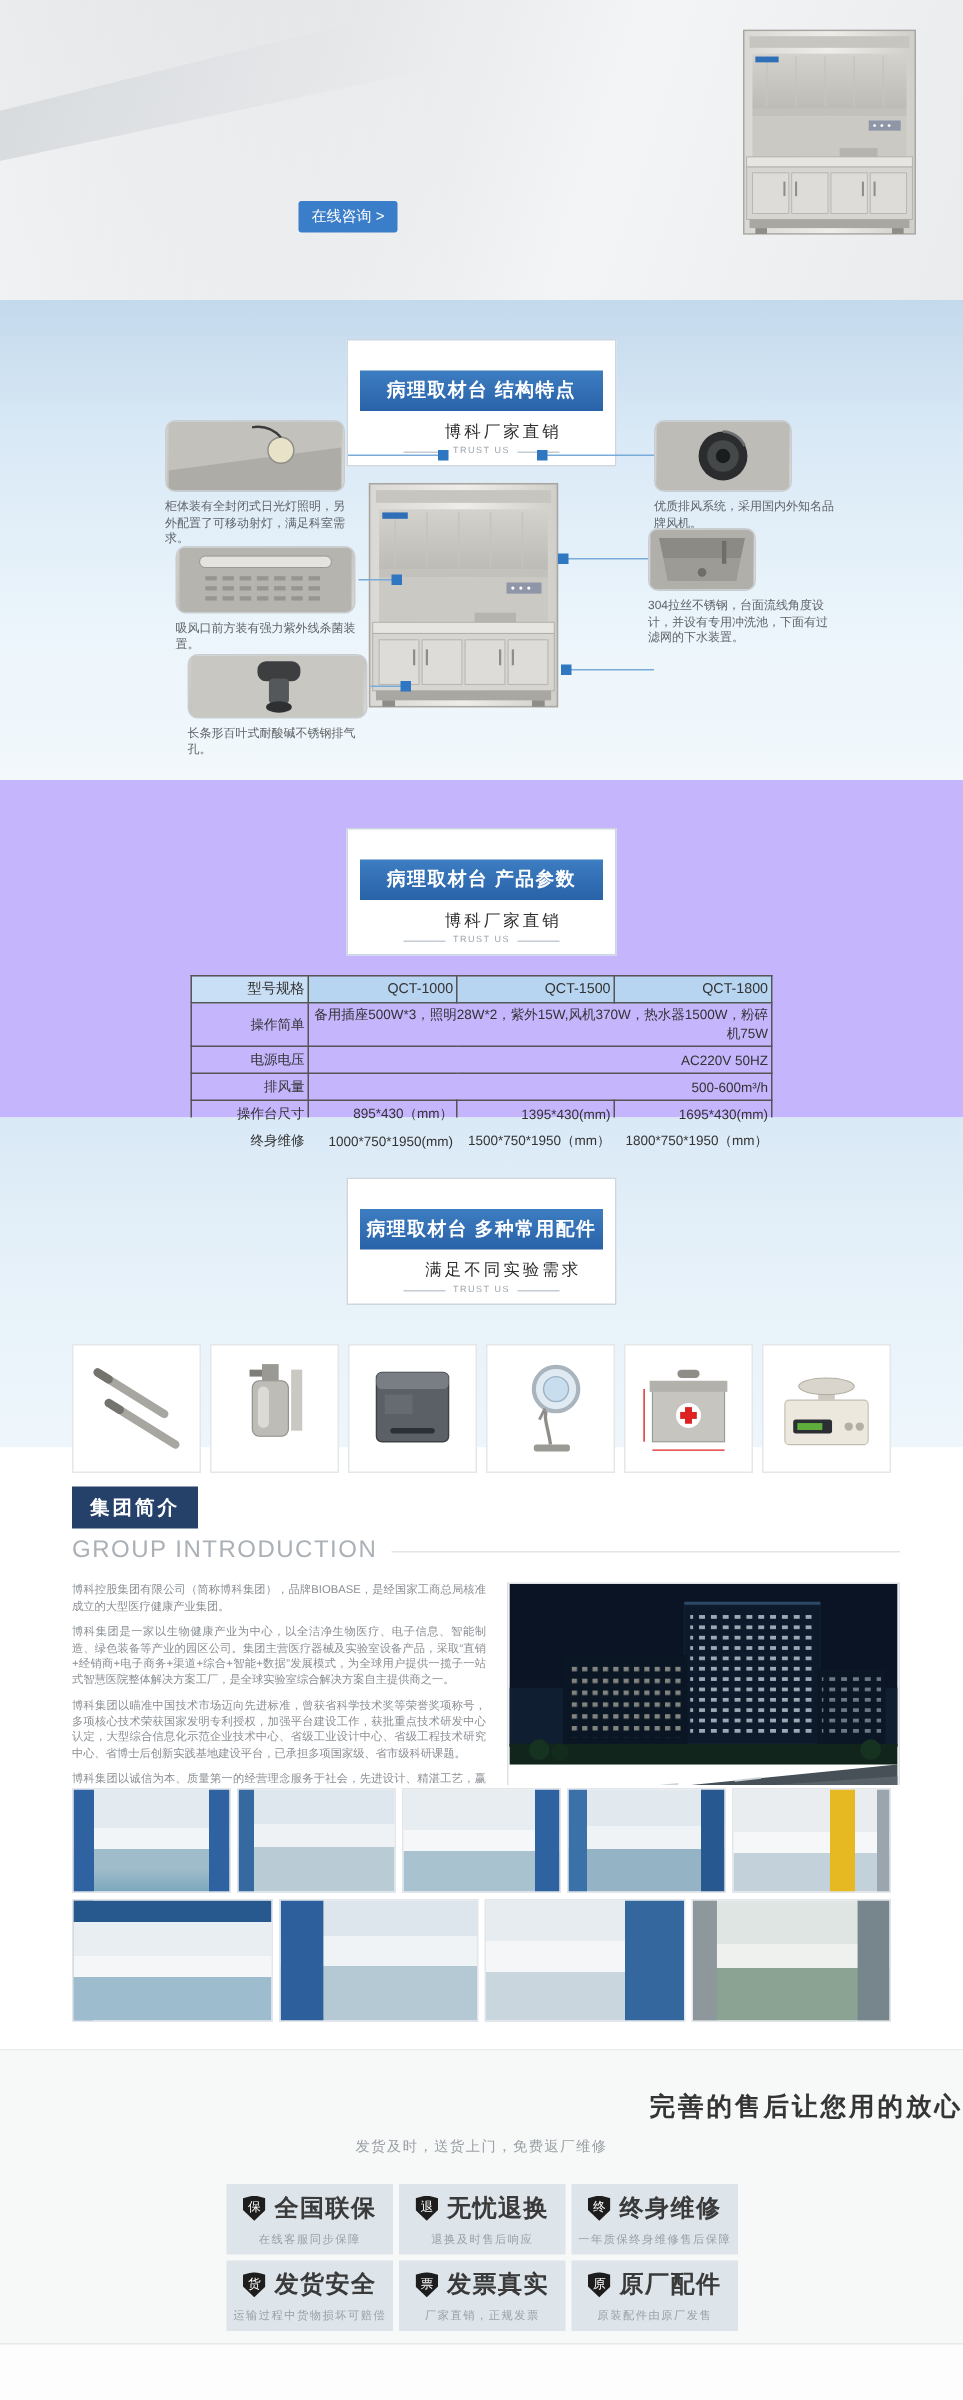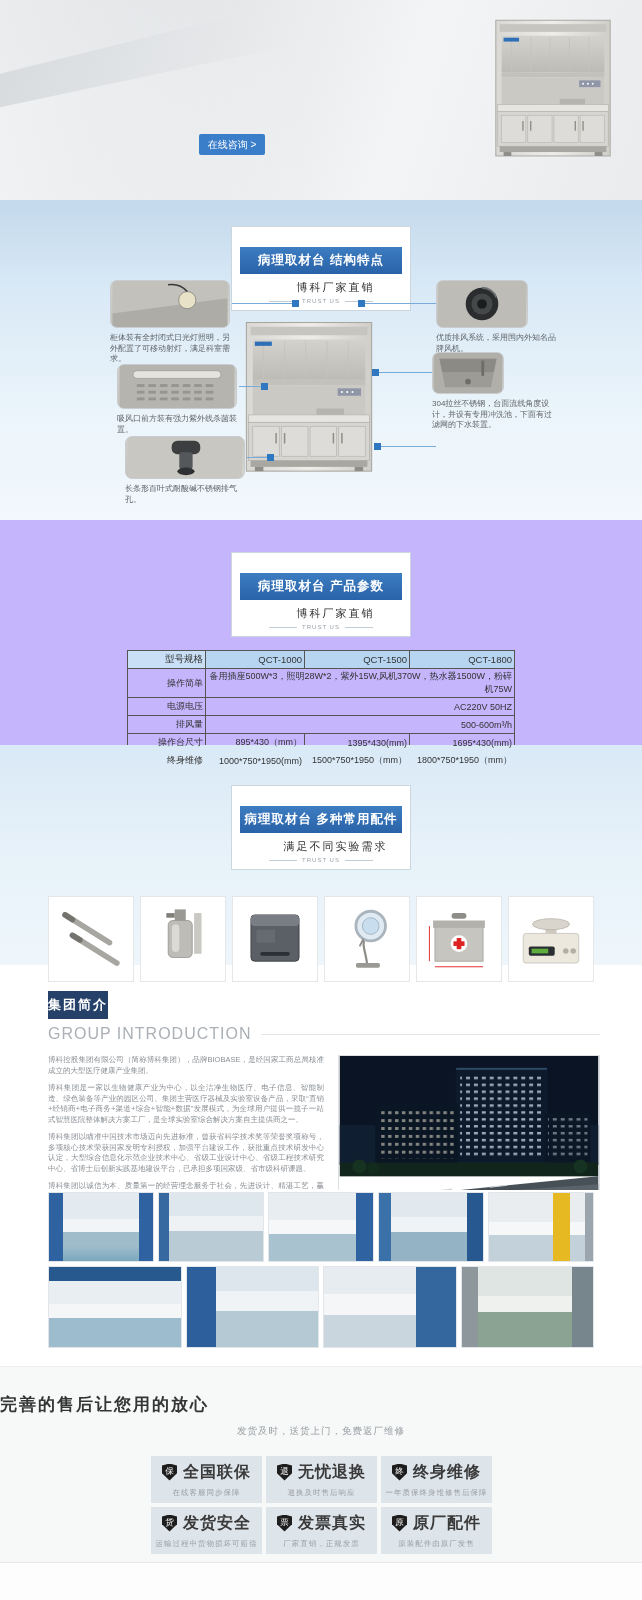--- a/index.html
+++ b/index.html
@@ -66,21 +66,21 @@
   
   .s-acc { height:220px; padding-top:40px;
     background:linear-gradient(180deg,#d9e9f6 0%,#e6f1f9 45%,#eef6fb 100%); }
   .acc-row { display:flex; justify-content:center; gap:6px; margin-top:26px; }
   .acc-card { width:86px; height:86px; background:#fff; border:1px solid #e3e7ea; padding:5px; }
   .acc-card svg { width:100%; height:100%; }
 
   
   .s-intro { height:225px; background:#fff; padding:26px 42px 0 48px; overflow:hidden; }
   .intro-title { display:inline-block; background:#254069; color:#fff; font-size:13px; font-weight:bold;
-    padding:5px 0; letter-spacing:2px; }
+    padding:5px 12px; letter-spacing:2px; }
   .intro-en-row { display:flex; align-items:center; margin-top:6px; }
   .intro-en { font-size:16px; color:#aab0b5; letter-spacing:1px; white-space:nowrap; }
   .intro-en-row .rule { flex:1; height:1px; background:#e2e5e8; margin-left:10px; }
   .intro-body { display:flex; gap:14px; margin-top:12px;justify-content:flex-end; }
   .intro-paras { width:276px; }
   .intro-paras p { font-size:7.5px; color:#8a8f94; line-height:10.5px; text-align:justify; margin-bottom:7px; }
   .intro-photo { width:262px; height:148px; border:1px solid #dde1e5; overflow:hidden; }
   .intro-photo svg { width:100%; height:100%; display:block; }
 
   
@@ -94,21 +94,21 @@
   .ph4{background:linear-gradient(90deg,#3a71a8 0 12%,rgba(0,0,0,0) 12% 85%,#27588f 85%),linear-gradient(180deg,#e1e8ee 0 36%,#f0f3f5 36% 58%,#94b3c4 58% 100%);}
   .ph5{background:linear-gradient(90deg,rgba(0,0,0,0) 0 62%,#e6b821 62% 78%,rgba(0,0,0,0) 78%),linear-gradient(270deg,#9aa5ad 0 8%,rgba(0,0,0,0) 8%),linear-gradient(180deg,#e9edf0 0 42%,#f6f7f8 42% 62%,#c3d2da 62% 100%);}
   .ph6{background:linear-gradient(180deg,#27598f 0 18%,#e8eef2 18% 46%,#f4f6f7 46% 64%,#9dbccd 64% 100%),linear-gradient(90deg,#2e62a0 0 10%,rgba(0,0,0,0) 10%);}
   .ph7{background:linear-gradient(90deg,#2c5f9b 0 22%,rgba(0,0,0,0) 22%),linear-gradient(180deg,#dde6ed 0 30%,#eff3f5 30% 55%,#b5c9d4 55% 100%);}
   .ph8{background:linear-gradient(270deg,#34679d 0 30%,rgba(0,0,0,0) 30%),linear-gradient(180deg,#e7ecf0 0 34%,#f5f6f7 34% 60%,#c9d6dd 60% 100%);}
   .ph9{background:linear-gradient(90deg,#8d979c 0 12%,rgba(0,0,0,0) 12% 84%,#77858c 84%),linear-gradient(180deg,#dfe5e3 0 36%,#eef1ee 36% 56%,#8aa393 56% 100%);}
 
   
   .footer-gap { height:14px; background:#fff; }
   .footer { background:#f7f8f8; border-top:1px solid #ededed; padding-top:26px; height:196px; }
-  .footer-title { text-align:left; font-size:17px; font-weight:bold; color:#353535; letter-spacing:2px; }
+  .footer-title { text-align:right; font-size:17px; font-weight:bold; color:#353535; letter-spacing:2px; }
   .footer-sub { text-align:center; font-size:9.5px; color:#9aa0a5; margin-top:9px; letter-spacing:1px; }
   .svc-grid { width:340px; margin:18px auto 0; display:grid; grid-template-columns:repeat(3,111px); gap:4px; }
   .svc { background:#dde4ea; height:47px; display:flex; flex-direction:column; align-items:center; justify-content:center; }
   .svc-top { display:flex; align-items:center; gap:6px; }
   .svc-shield { width:15px; height:17px; background:#1d1d1d; color:#fff; font-size:8.5px;
     display:flex; align-items:center; justify-content:center;
     clip-path:polygon(50% 0,100% 12%,100% 58%,50% 100%,0 58%,0 12%); }
   .svc-title { font-size:16px; font-weight:bold; color:#3a3a3a; letter-spacing:1px; }
   .svc-desc { font-size:7.5px; color:#9aa1a7; margin-top:5px; letter-spacing:1px; }
   .page-bottom { height:45px; background:#fdfdfd; border-top:1px solid #e8e8e8; }

